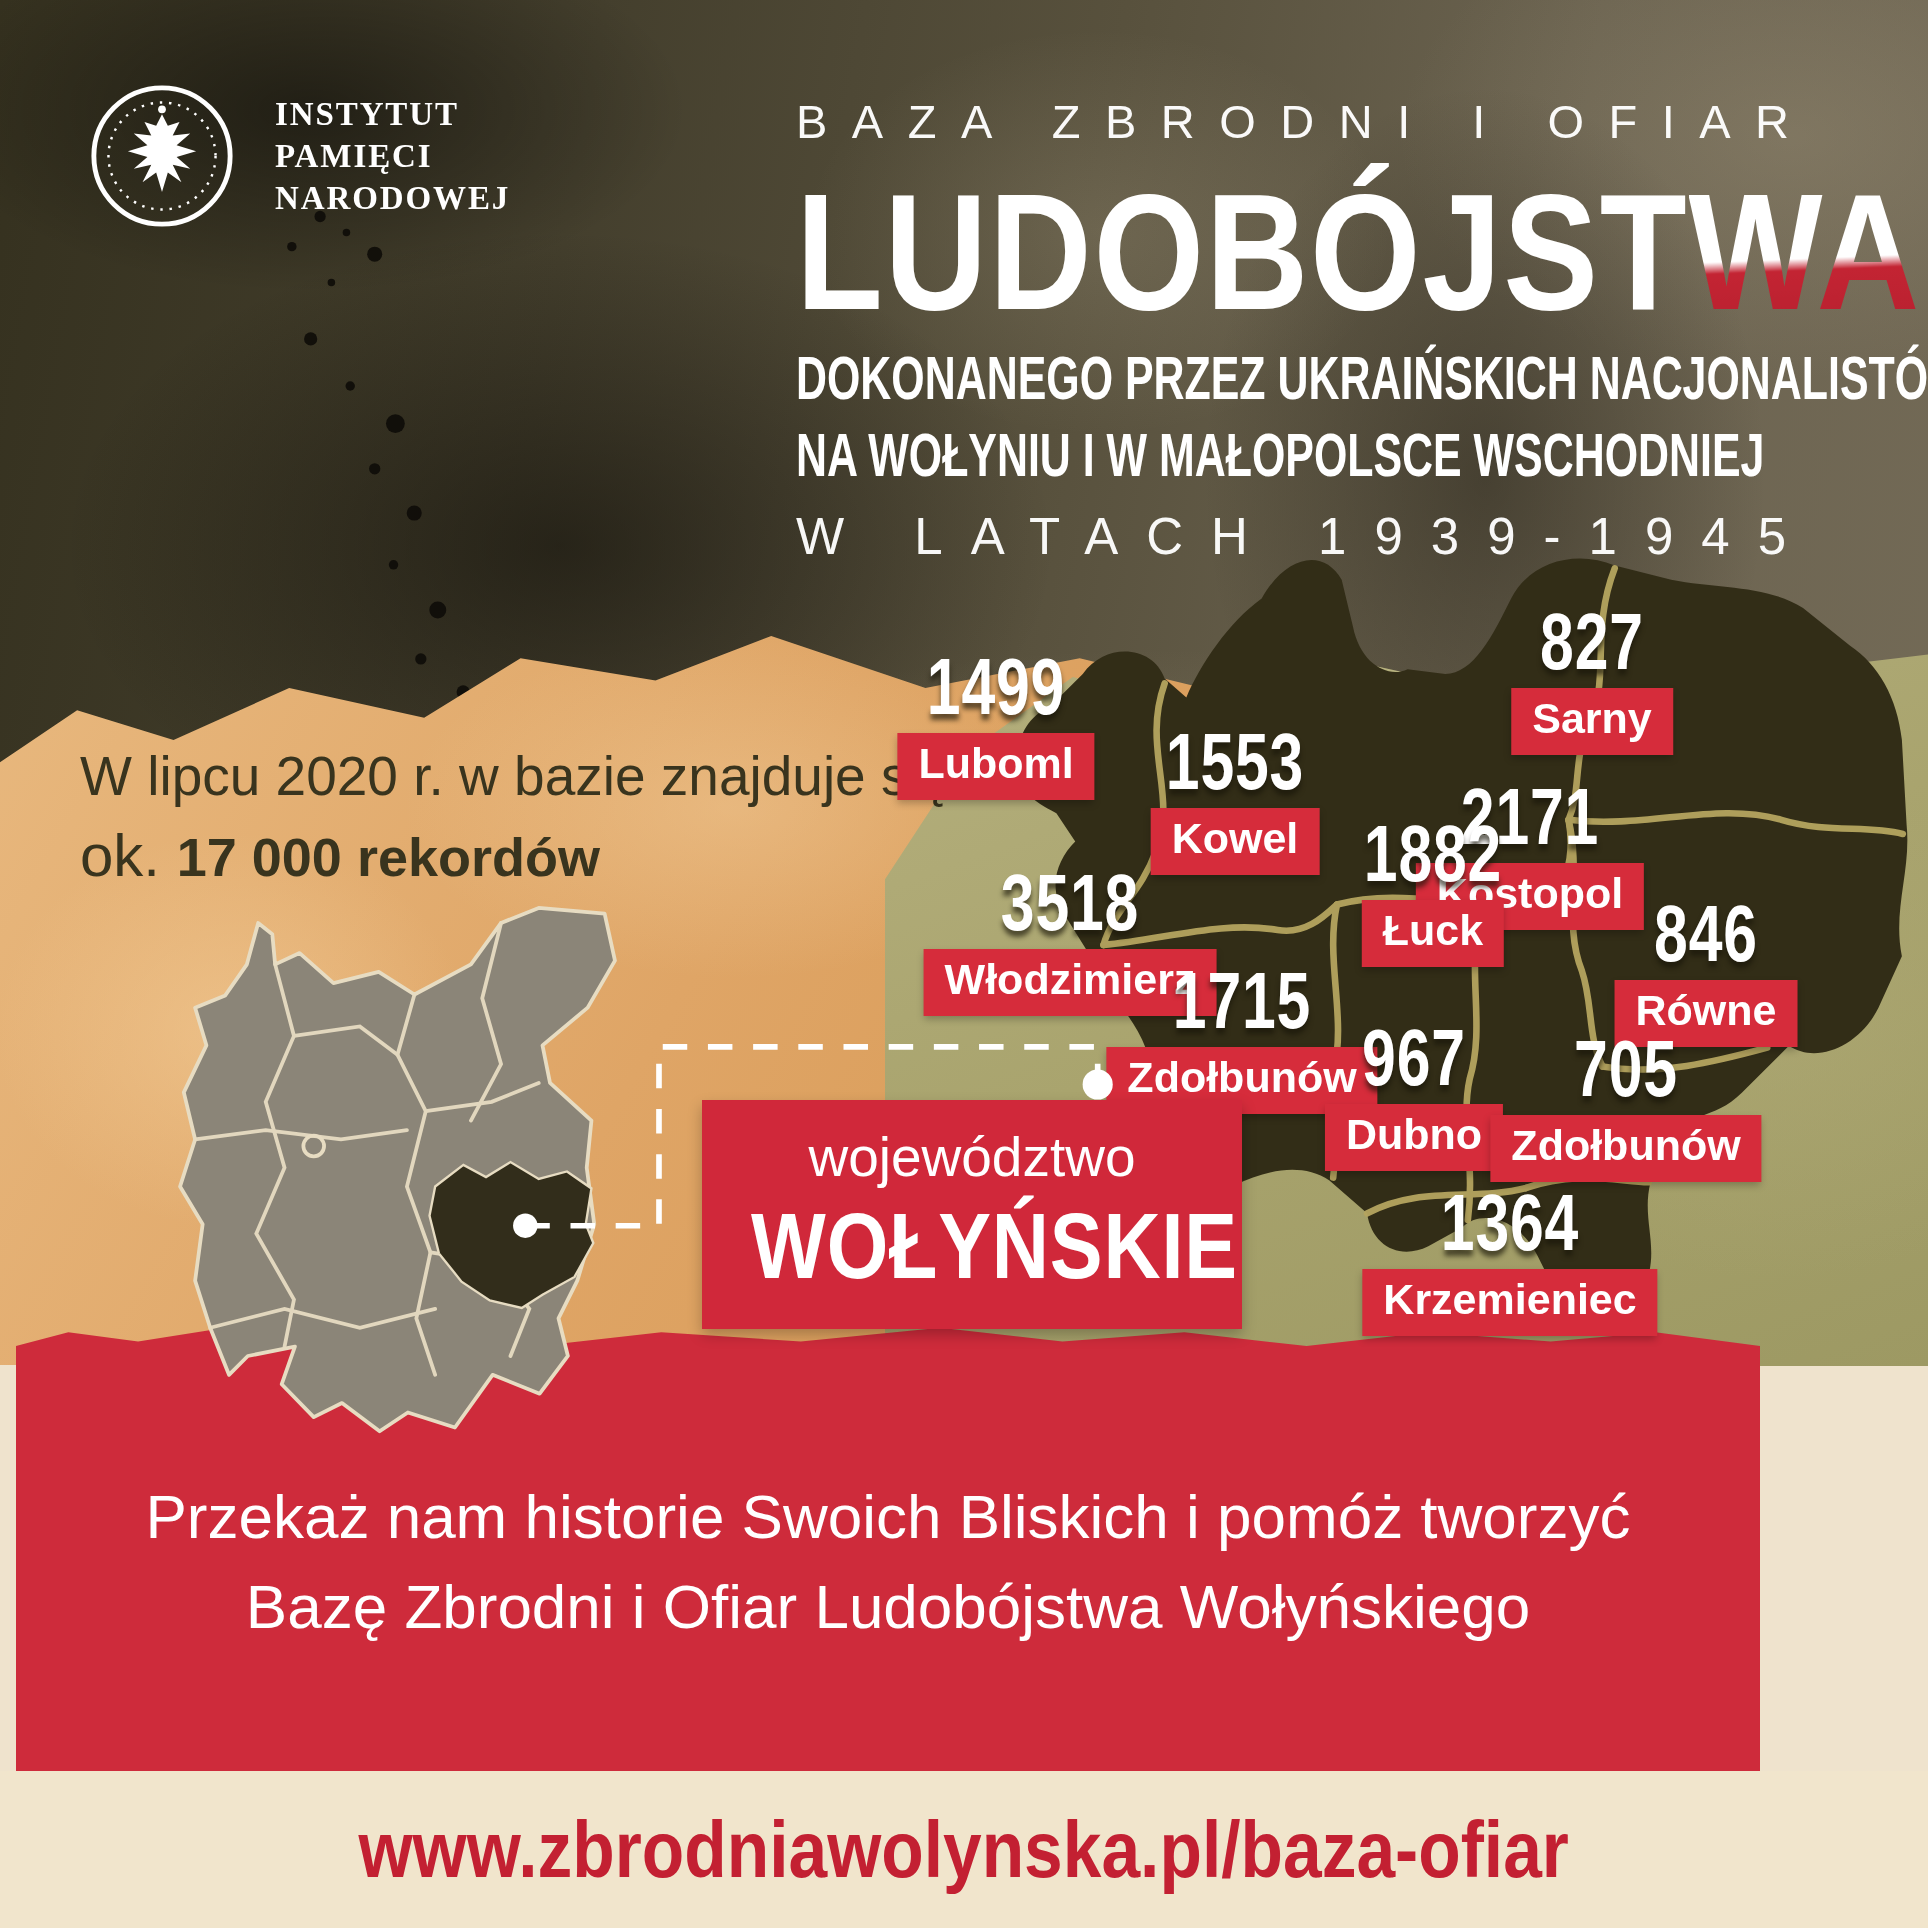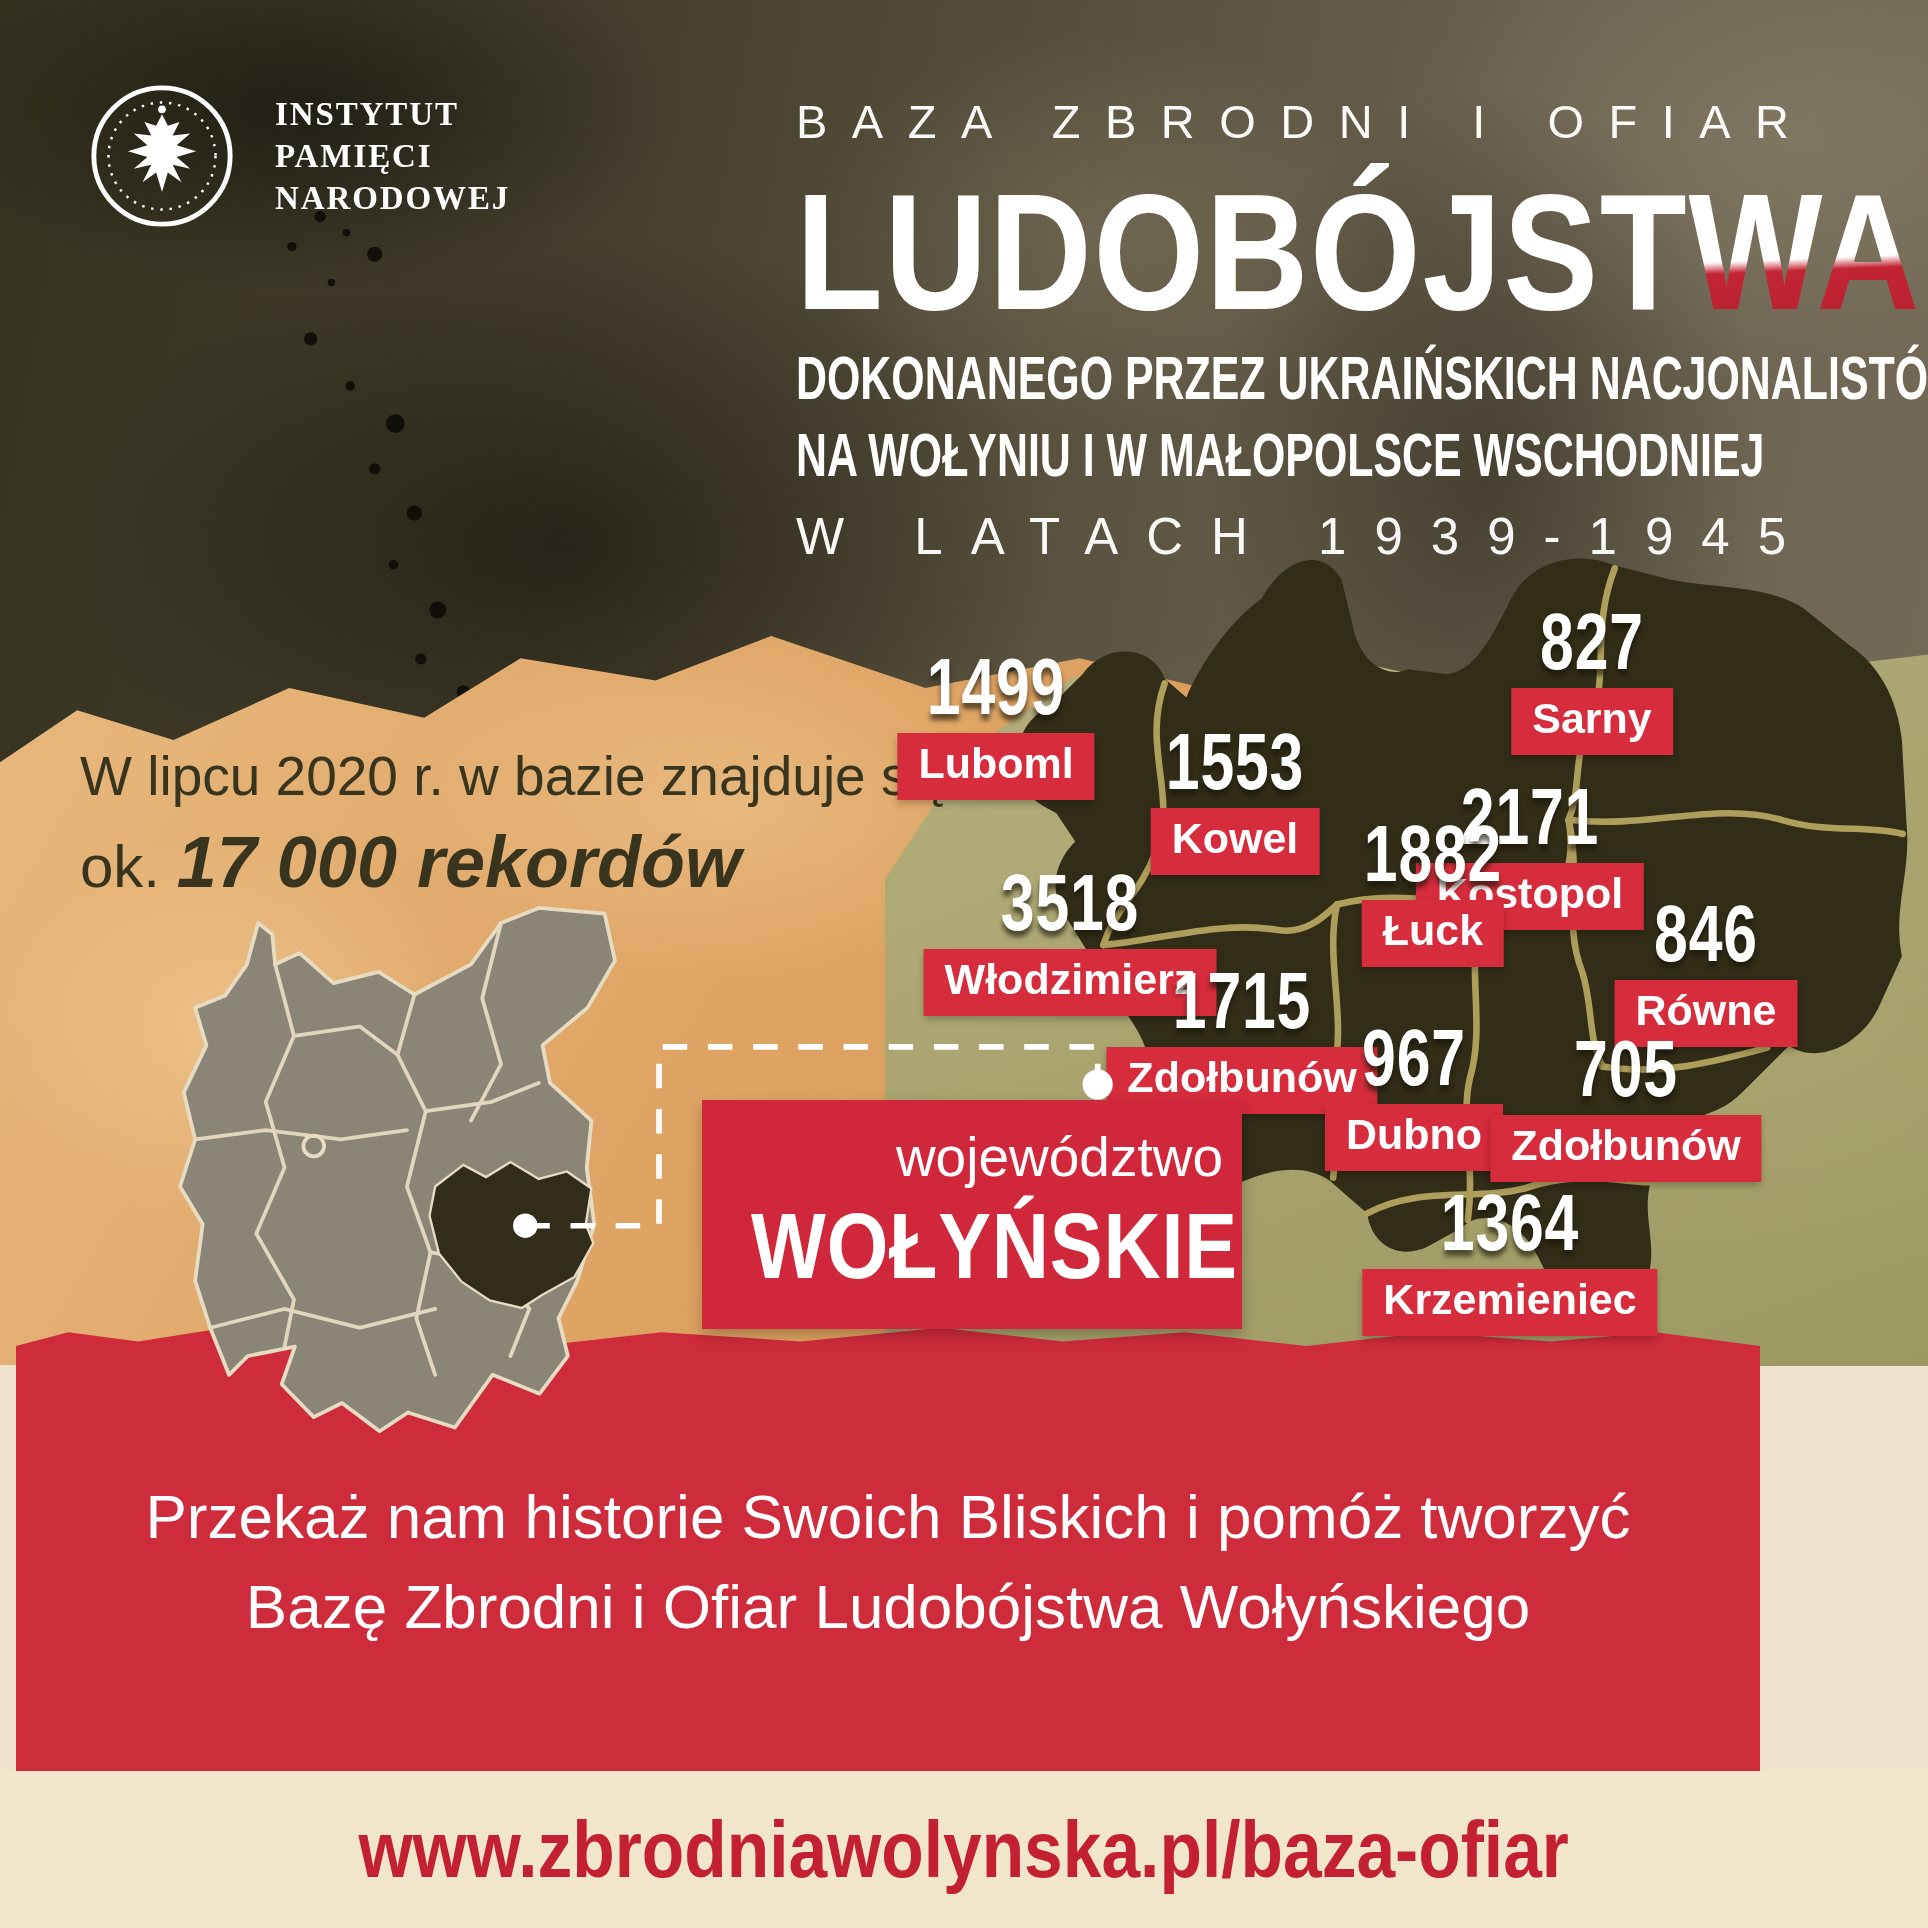--- a/index.html
+++ b/index.html
@@ -51,21 +51,21 @@
   .sub{font-size:55px;font-weight:700;white-space:nowrap;
     transform:scale(.78,1.12);transform-origin:left top;letter-spacing:0;}
   .s1{margin-top:17px;}
   .s2{margin-top:13px;}
   .years{margin-top:24.5px;font-size:51px;font-weight:400;letter-spacing:28px;white-space:nowrap;opacity:.96;}
 
   
   .stats{position:absolute;left:80px;top:744px;z-index:4;color:#39341e;}
   .stats-l1{font-size:55px;}
   .stats-l2{margin-top:13px;font-size:60px;}
-  .stats-l2 b{font-size:72px;font-weight:700;font-style:italic;}
+  .stats-l2 b{font-size:54px;font-weight:700;}
 
   
   .wolyn{position:absolute;left:918px;top:523px;z-index:3;}
 
   
   .district{position:absolute;transform:translateX(-50%);text-align:center;
     white-space:nowrap;z-index:7;}
   .d-num{display:block;font-size:66px;font-weight:700;color:#fff;letter-spacing:0.9px;
     text-shadow:0 4.7px 4.7px rgba(24,21,9,.65);transform:scale(.92,1.22);}
   .d-box{display:inline-block;background:#d62c3b;color:#fff;font-weight:700;font-size:43px;
@@ -74,21 +74,21 @@
   .d3{left:1530px;top:778px}.d4{left:1433px;top:815px}.d5{left:1070px;top:864px}
   .d6{left:1706px;top:895px}.d7{left:1242px;top:962px}.d8{left:1414px;top:1019px}
   .d9{left:1626px;top:1030px}.d10{left:1510px;top:1184px}
 
   
   .inset{position:absolute;left:98px;top:906px;z-index:6;}
   .connector{position:absolute;left:0;top:0;z-index:8;pointer-events:none;}
 
   
   .voiv-label{position:absolute;left:702px;top:1100px;width:540px;box-sizing:border-box;
-    background:#d0283a;color:#fff;text-align:right;padding:24.5px 19px 32px;z-index:7;
+    background:#d0283a;color:#fff;text-align:center;padding:24.5px 19px 32px;z-index:7;
     box-shadow:0 5.6px 13px rgba(0,0,0,.25);}
   .voiv-top{font-size:55px;font-weight:400;}
   .voiv-bottom{margin-top:5.6px;font-size:90px;font-weight:700;letter-spacing:0.9px;
     transform:scale(.88,1.02);transform-origin:center top;}
 
   
   .red-band{position:absolute;left:16px;top:1314px;width:1744px;height:458px;background:#ce2b3b;
     clip-path:polygon(0 7%,3% 4%,7% 6%,12% 3%,18% 6%,24% 4%,30% 7%,37% 4%,45% 6%,53% 3%,60% 6%,67% 4%,74% 7%,81% 4%,88% 6%,94% 4%,100% 7%,100% 100%,0 100%);
     z-index:5;}
   .cta{margin:0;padding-top:158px;text-align:center;color:#fff;font-size:62px;

